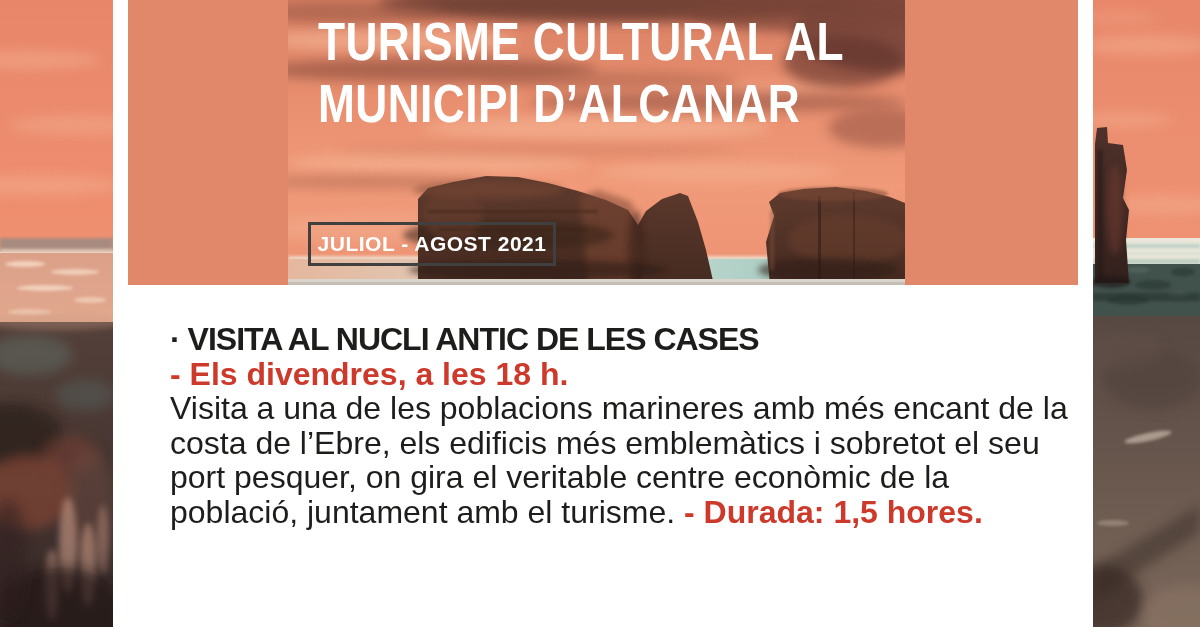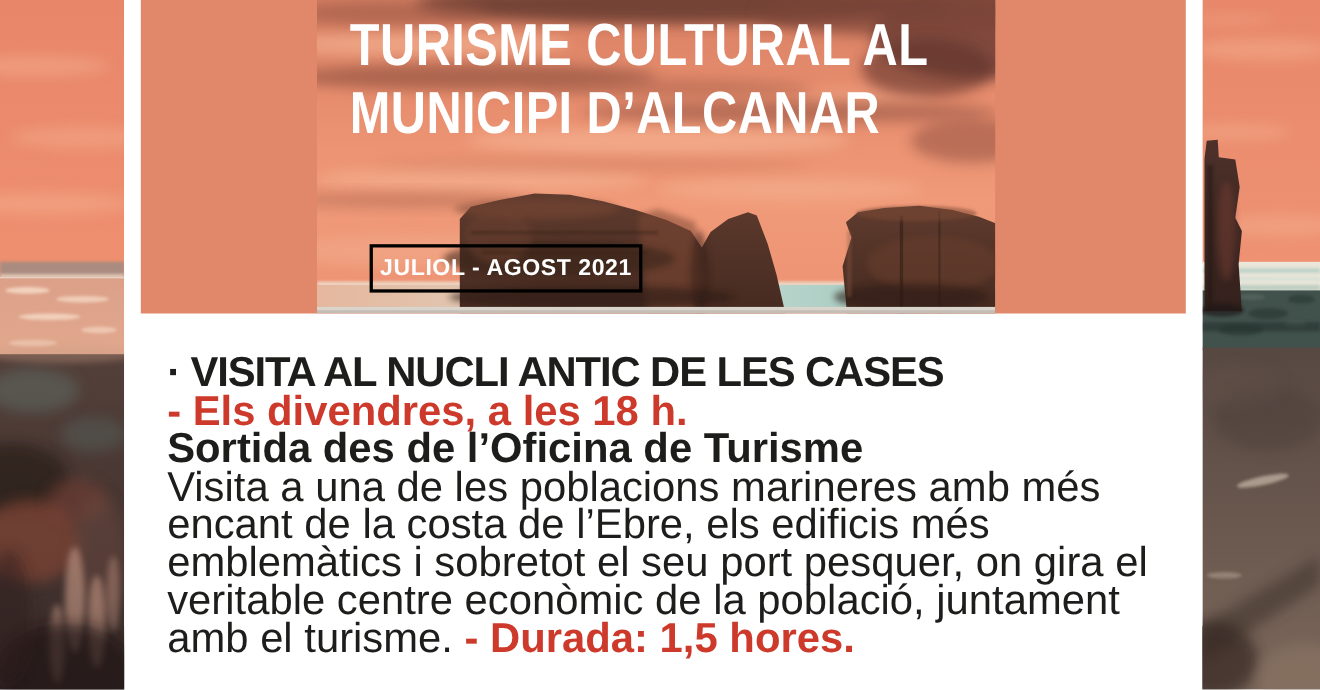--- a/index.html
+++ b/index.html
@@ -15,29 +15,29 @@
   .photo{position:absolute;left:160px;top:0;width:617px;height:285px;overflow:hidden;}
   .photo svg{position:absolute;left:0;top:0;}
   .title{
     position:absolute;left:30px;top:10px;
     color:#ffffff;font-weight:bold;font-size:54px;line-height:62px;
     letter-spacing:0.5px;white-space:nowrap;
     transform:scaleX(0.82);transform-origin:left top;
   }
   .badge{
     position:absolute;left:20px;top:222px;width:248px;height:44px;
-    border:3px solid #000000;box-sizing:border-box;
-    display:flex;align-items:center;justify-content:center;margin-left:28px;
+    border:3px solid #404040;box-sizing:border-box;
+    display:flex;align-items:center;justify-content:center;
   }
   .badge span{
     color:#ffffff;font-weight:bold;font-size:21px;letter-spacing:0.5px;white-space:nowrap;
   }
   .content{
-    position:absolute;left:39px;top:322px;width:911px;
-    color:var(--ink,#1d1d1b);font-size:38px;line-height:34.5px;
+    position:absolute;left:57px;top:322px;width:911px;
+    color:var(--ink,#1d1d1b);font-size:32px;line-height:34.5px;
   }
   .content .bold{font-weight:bold;}
   .content .caps{letter-spacing:-1px;}
   .content .red{color:var(--accent,#cd3a2b);}
   .para{margin:0;}
   .line{white-space:nowrap;}
 </style>
 </head>
 <body>
 
@@ -230,18 +230,17 @@
 
         <div class="badge">
           <span>JULIOL - AGOST 2021</span>
         </div>
       </div>
     </div>
 
     <div class="content">
       <div class="line bold caps">· VISITA AL NUCLI ANTIC DE LES CASES</div>
       <div class="line bold red">- Els divendres, a les 18 h.</div>
-      <div class="line bold">Sortida des de l’Oficina de Turisme</div>
       <p class="para"><span>Visita a una de les poblacions marineres amb més encant de la costa de l’Ebre, els edificis més emblemàtics i sobretot el seu port pesquer, on gira el veritable centre econòmic de la població, juntament amb el turisme.</span> <span class="bold red">- Durada: 1,5 hores.</span></p>
     </div>
 
   </div>
 </div>
 
 </body></html>

